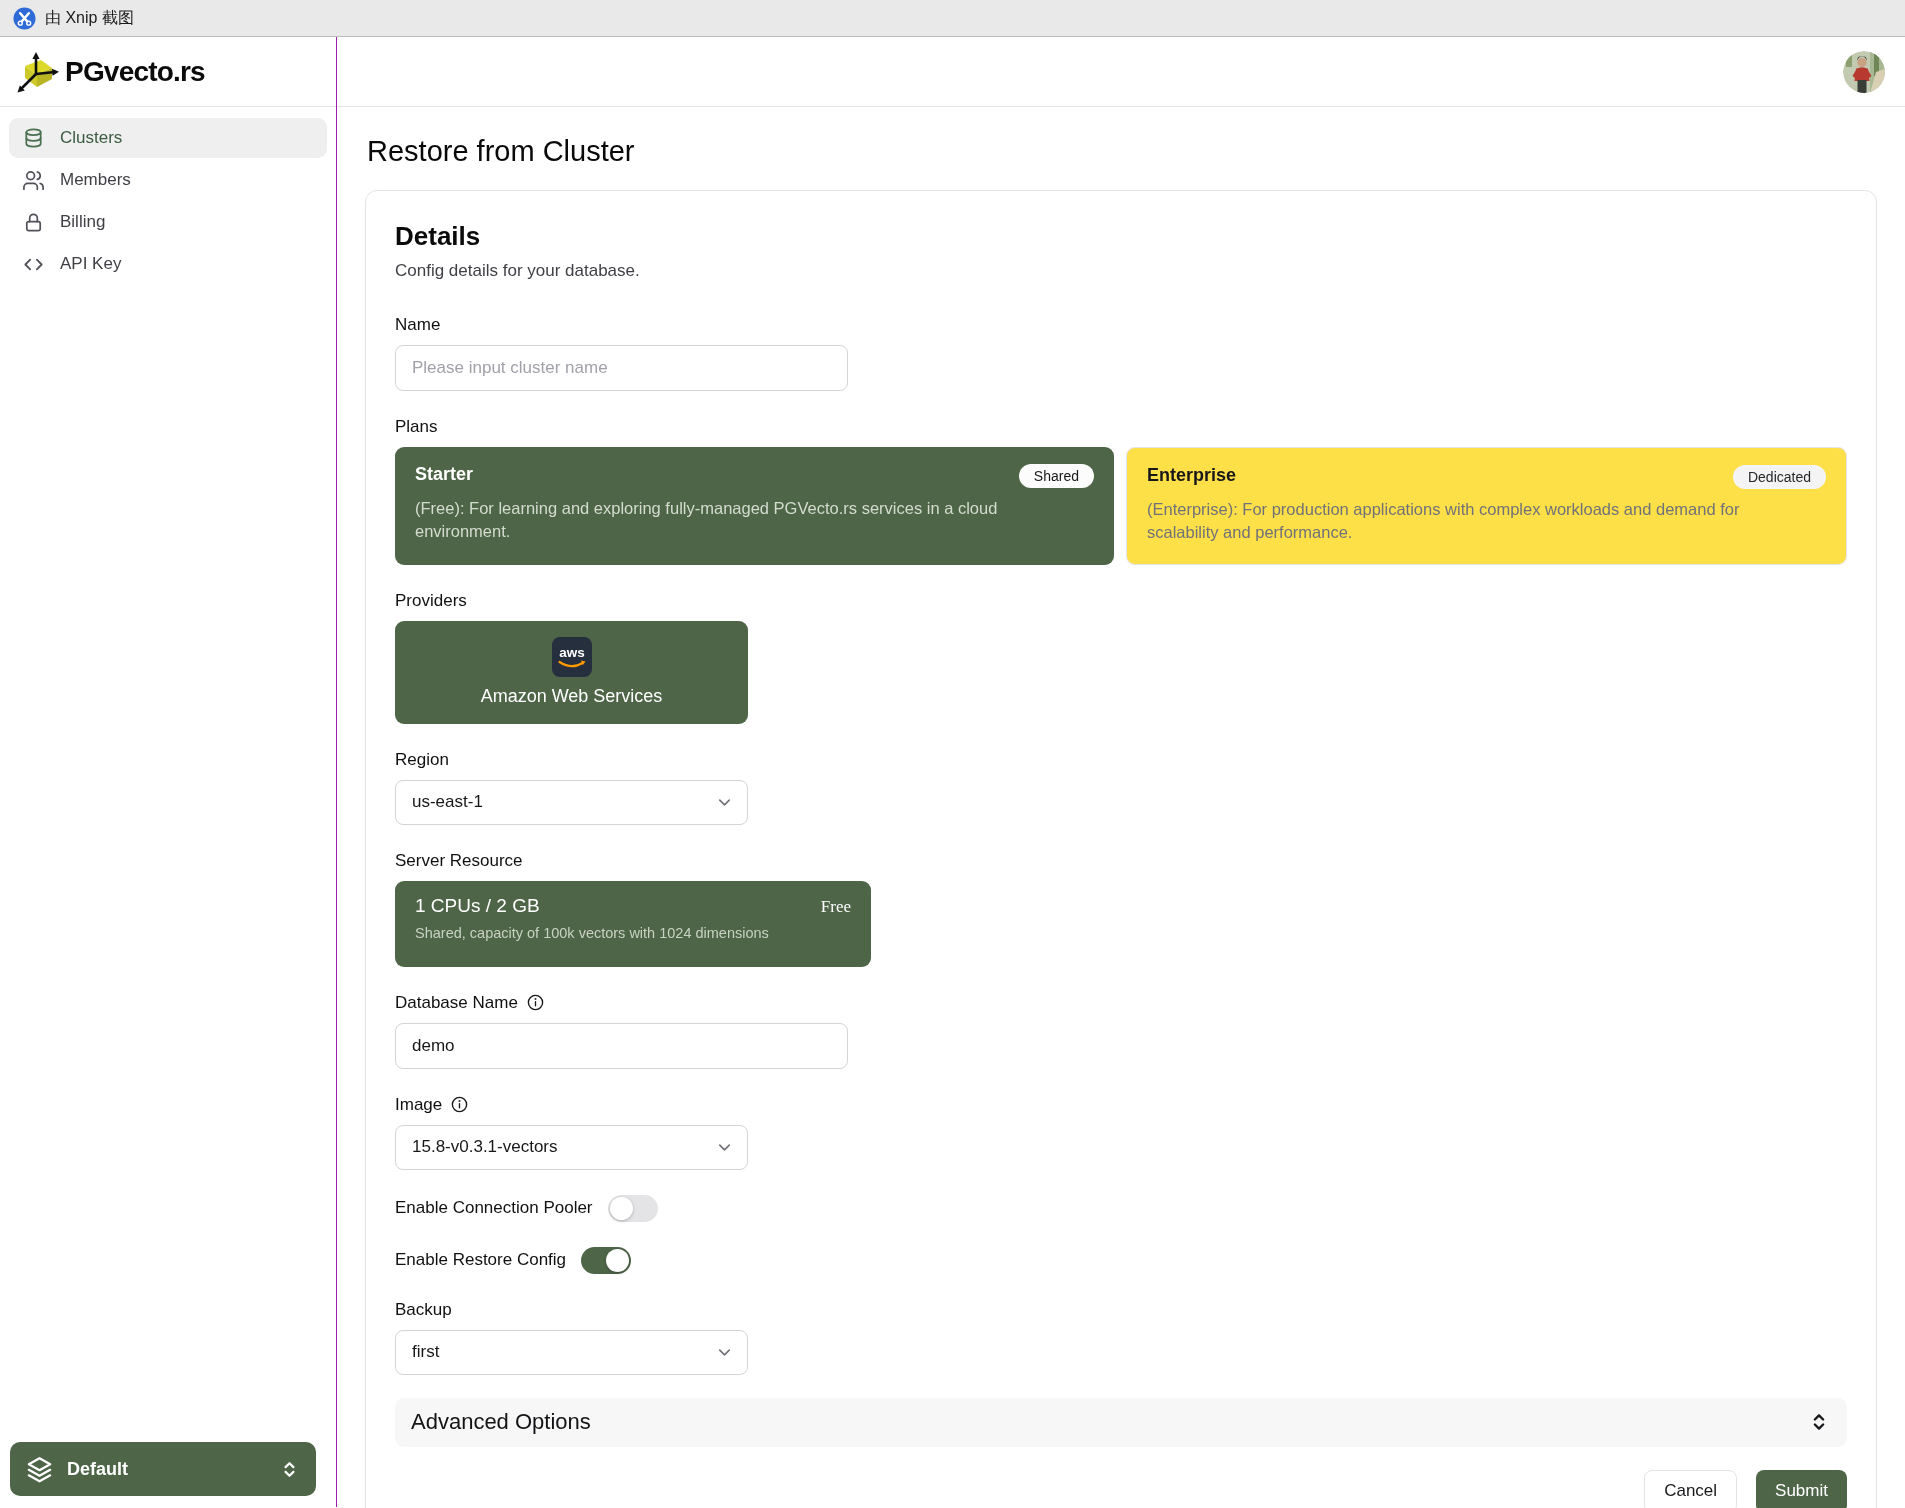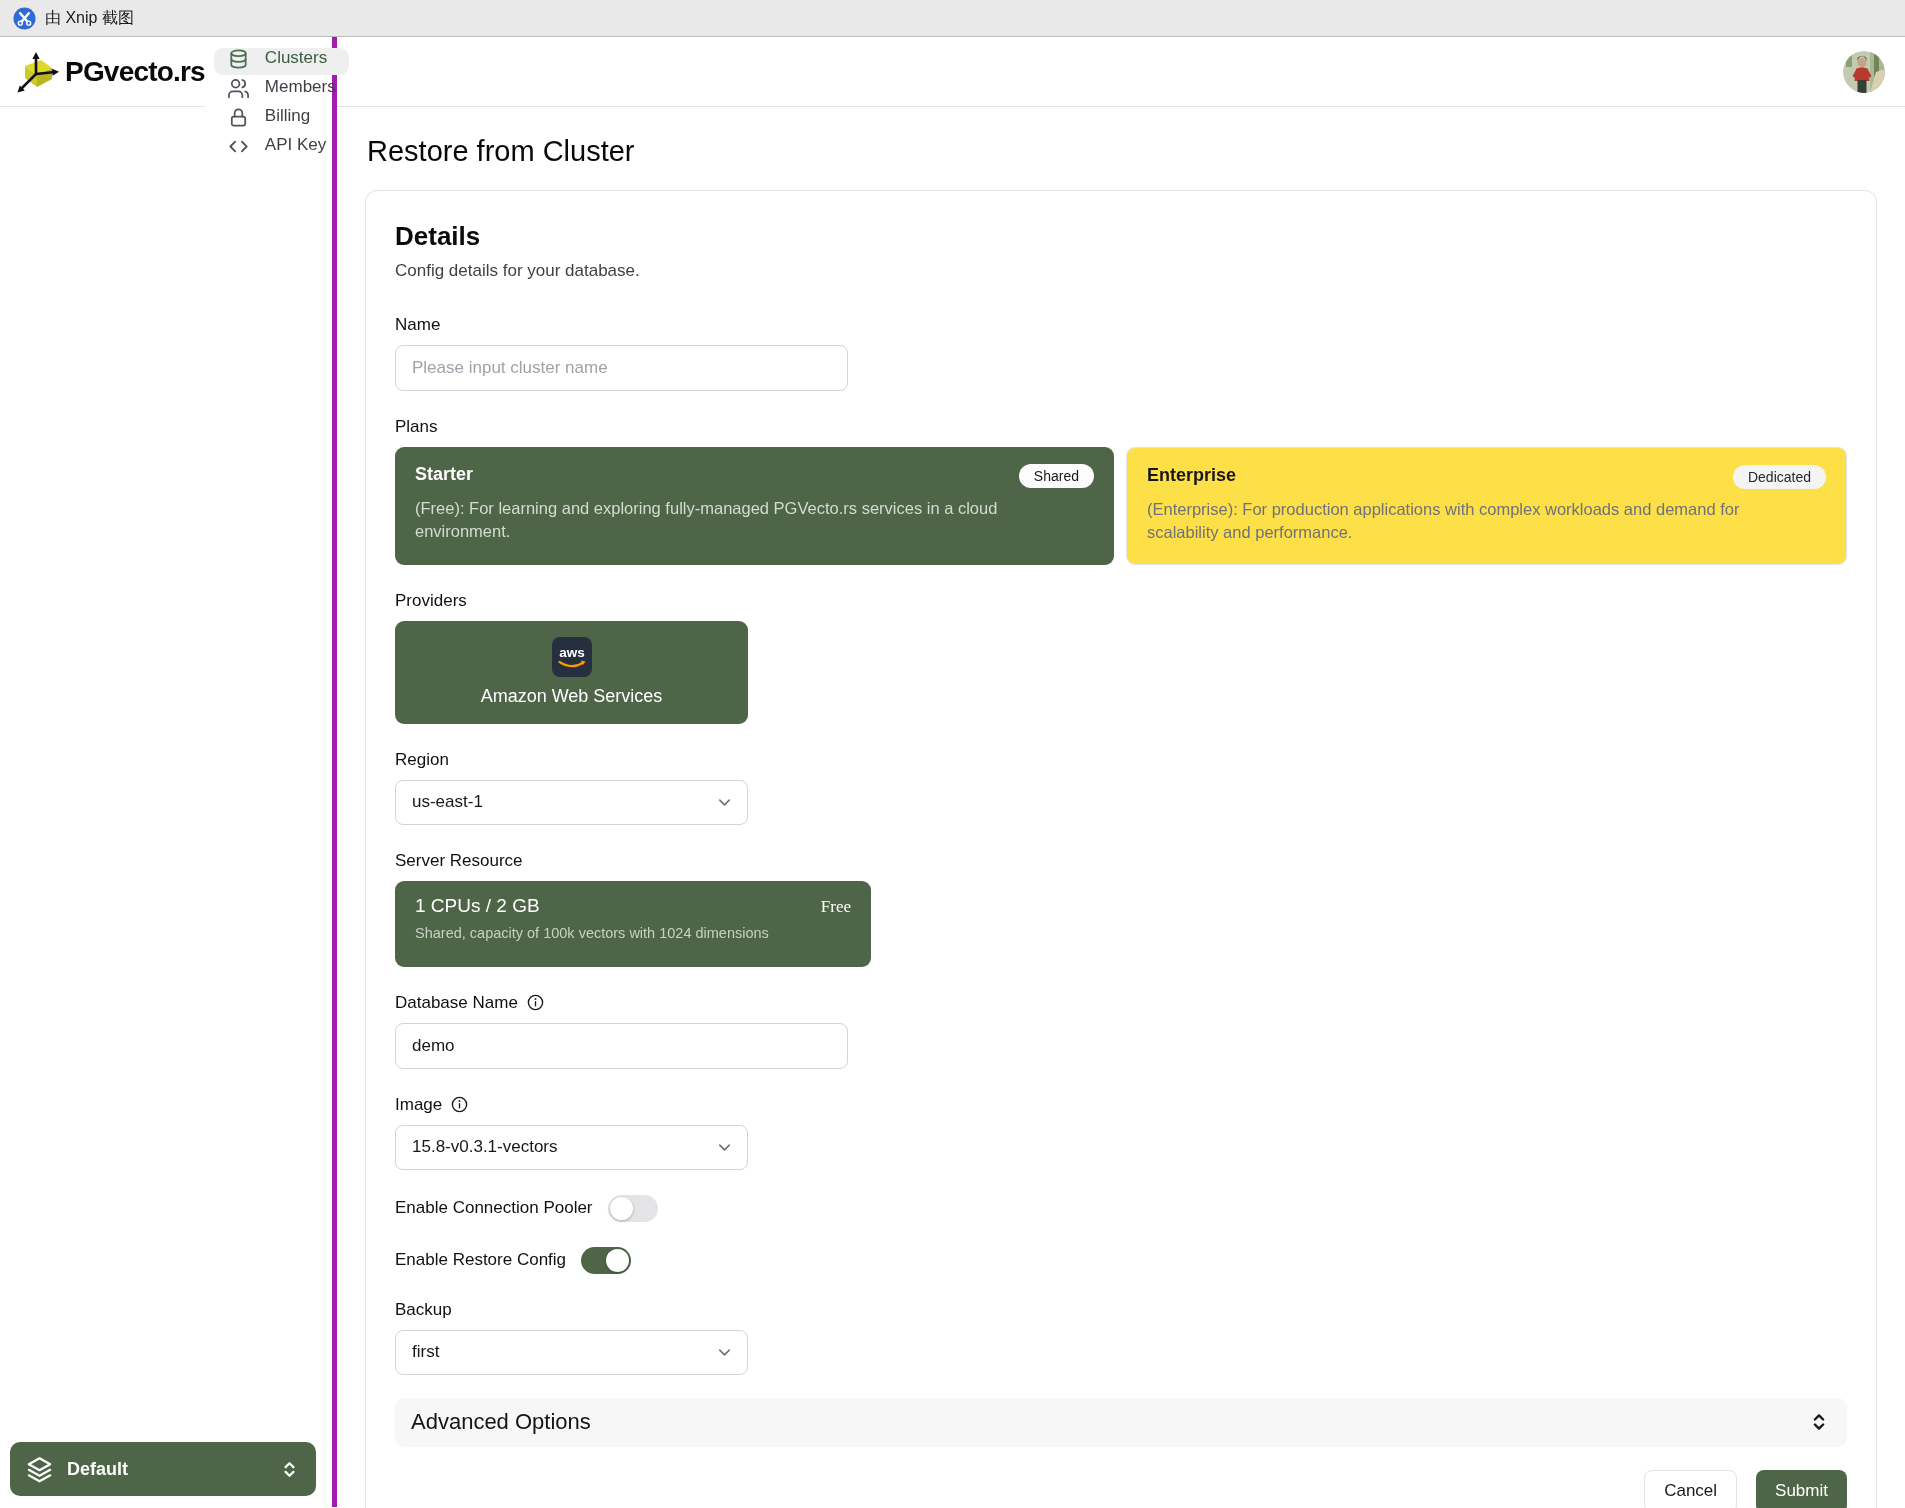--- a/index.html
+++ b/index.html
@@ -10,31 +10,31 @@
   }
   
   .menubar{
     height:37px; background:#e9e9e9; border-bottom:1px solid #bcbcbc;
     display:flex; align-items:center; padding-left:13px; gap:9px;
   }
   .menubar-label{ font-size:16px; color:#1c1c1e; }
   
   .app{ display:flex; height:1470px; }
   .sidebar{
-    width:337px; flex:0 0 337px; border-right:5px solid #a21caf;
-    display:flex; flex-direction:row; position:relative; background:#fff;
+    width:337px; flex:0 0 337px; border-right:1px solid #a21caf;
+    display:flex; flex-direction:column; position:relative; background:#fff;
   }
   .sidebar-header{
     height:70px; flex:0 0 70px; border-bottom:1px solid #e4e4e7;
     display:flex; align-items:center; padding-left:14px; gap:5px;
   }
   .logo-text{ font-size:28px; font-weight:700; letter-spacing:-0.8px; color:#0b0b0c; }
   .nav{ padding:11px 9px; }
   .nav-item{
-    display:flex; gap:15px; height:27px; padding:0 13px;
+    display:flex; align-items:center; gap:15px; height:40px; padding:0 13px;
     border-radius:9px; font-size:17px; color:#3f3f46; margin-bottom:2px; cursor:pointer;
   }
   .nav-item .ic{ display:flex; color:#52525b; }
   .nav-item.active{ background:#efefef; color:#3c5c42; }
   .nav-item.active .ic{ color:#4a7050; }
   .org-switcher{
     position:absolute; bottom:11px; left:10px; width:306px; height:54px;
     background:#4e6548; border-radius:10px; display:flex; align-items:center;
     padding:0 16px; gap:14px; color:#fff; cursor:pointer;
   }

